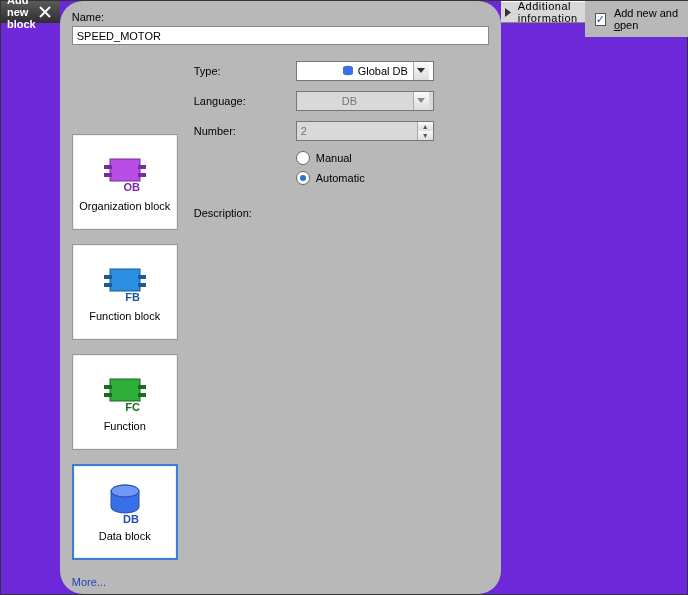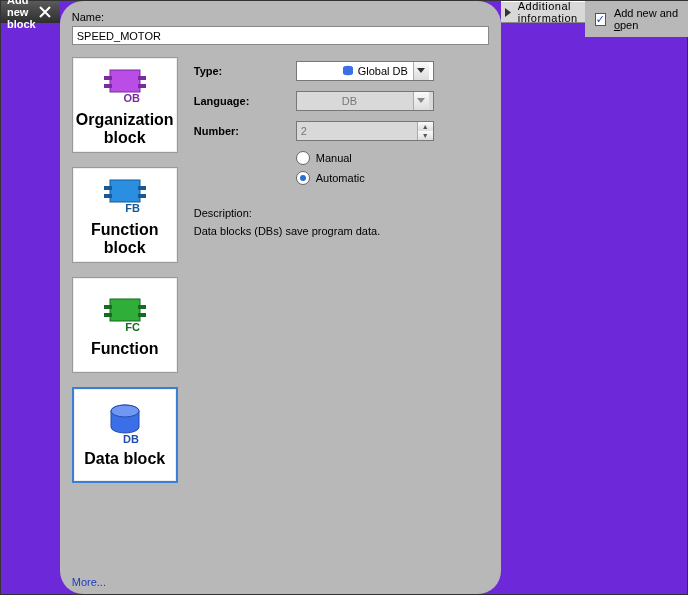--- a/index.html
+++ b/index.html
@@ -6,28 +6,28 @@
   body { background: #fff; }
   .window { width: 688px; height: 595px; border: 1px solid #333; background: #6d28d9; position: relative; display: flex; flex-direction: row; }
   .titlebar { height: 22px; background: linear-gradient(to bottom, #5a5a5a, #2e2e2e); color: #fff; display: flex; align-items: center; padding: 0 6px; font-weight: bold; }
   .titlebar .title { flex: 1; }
   .titlebar .close { width: 18px; height: 18px; display: flex; align-items: center; justify-content: center; cursor: pointer; }
   .content { flex: 1; background: #b8b8b8; padding: 10px 12px 6px 12px; display: flex; flex-direction: column; border-radius: 23px; }
   .name-row { margin-bottom: 8px; }
   .name-label { display: block; margin-bottom: 3px; color: #000; }
   .name-input { width: 417px; height: 19px; border: 1px solid #888; background: #fff; padding: 2px 4px; outline: none; }
   .main-row { flex: 1; display: flex; gap: 16px; margin-top: 4px; }
-  .sidebar { width: 106px; display: flex; flex-direction: column; gap: 14px; }
+  .sidebar { width: 106px; display: flex; flex-direction: column; gap: 14px; justify-content: flex-end; }
   .block-tile { width: 106px; height: 96px; background: #fff; border: 1px solid #999; display: flex; flex-direction: column; align-items: center; justify-content: center; gap: 6px; cursor: pointer; box-shadow: inset 0 0 0 1px #eee; }
   .block-tile.selected { border: 2px solid #3a7fd5; }
   .block-tile .icon-wrap { width: 50px; height: 42px; display: flex; align-items: center; justify-content: center; }
-  .block-tile .caption { text-align: center; font-size: 16px; color: #000; line-height: 1.15; font-weight: bold; }
+  .block-tile .caption { text-align: center; font-size: 11px; color: #000; line-height: 1.15; }
   .form-area { flex: 1; padding-top: 4px; }
   .form-row { display: flex; align-items: center; margin-bottom: 10px; }
-  .form-label { width: 102px; color: #000; font-weight: bold; }
+  .form-label { width: 102px; color: #000; }
   .dropdown { width: 138px; height: 20px; border: 1px solid #777; background: #fff; display: flex; align-items: center; padding: 0 4px; position: relative; }
   .dropdown.disabled { background: #d9d9d9; color: #777; }
   .dropdown .dd-text { flex:1; display:flex; align-items:center; gap:4px;margin-left:41px; }
   .dropdown .dd-arrow { width:16px; display:flex; align-items:center; justify-content:center; border-left:1px solid #aaa; height:100%; background: linear-gradient(#fafafa,#ddd); }
   .numfield { width: 138px; height: 20px; border: 1px solid #777; background: #d9d9d9; display:flex; align-items:center; padding: 0 4px; color:#777; position:relative; }
   .numfield .spin { position:absolute; right:0; top:0; width:16px; height:100%; border-left:1px solid #aaa; display:flex; flex-direction:column; }
   .numfield .spin div { flex:1; display:flex; align-items:center; justify-content:center; background: linear-gradient(#fafafa,#ddd); font-size:7px; color:#555;}
   .radio-row { display:flex; align-items:center; gap:6px; margin-left:102px; margin-bottom:6px; }
   .radio { width:14px; height:14px; border:1px solid #666; border-radius:50%; background:#fff; display:flex; align-items:center; justify-content:center; }
   .radio.checked::after { content:""; width:6px; height:6px; background:#2a6fd3; border-radius:50%; display:block; }
@@ -172,21 +172,20 @@
         <div class="radio-row">
           <span class="radio"></span>
           <span>Manual</span>
         </div>
         <div class="radio-row">
           <span class="radio checked"></span>
           <span>Automatic</span>
         </div>
 
         <div class="desc-label">Description:</div>
-        <div class="desc-text">Data blocks (DBs) save program data.</div>
 
       </div>
     </div>
 
     <div class="more-row">
       <span class="more-link">More...</span>
     </div>
   </div>
 
   <div class="addinfo-row">

